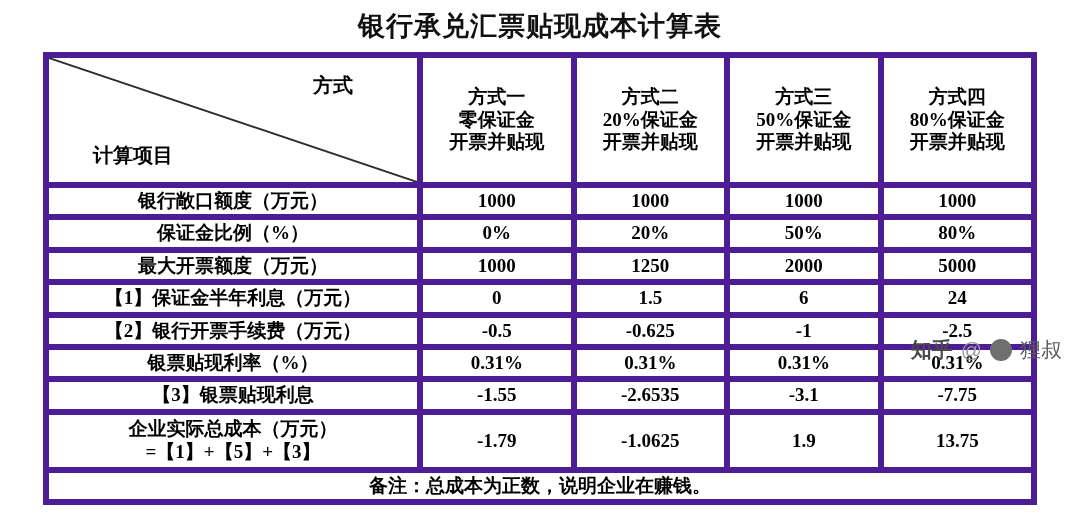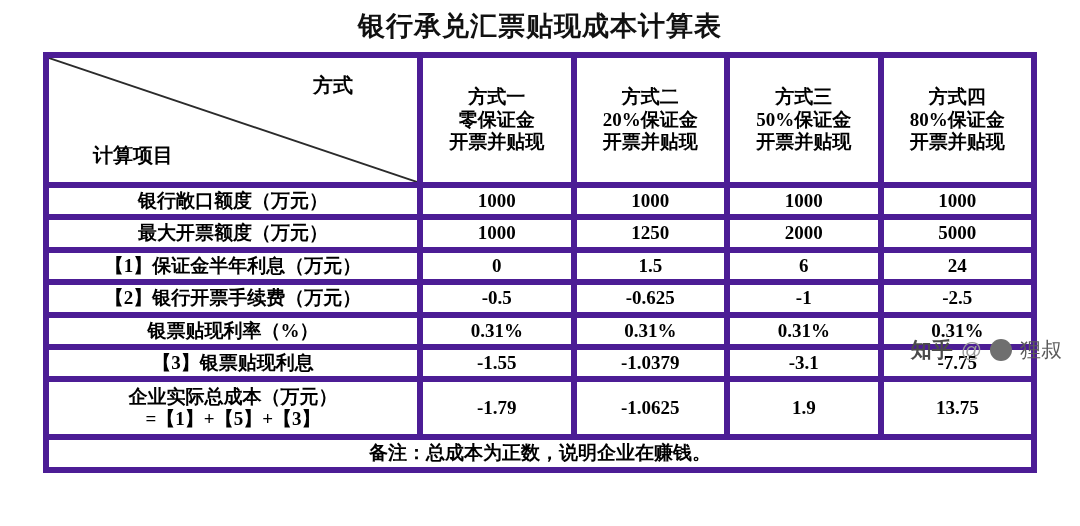--- a/index.html
+++ b/index.html
@@ -169,20 +169,27 @@
       </tr>
 
       <tr>
         <td class="rowlabel">银行敞口额度（万元）</td>
         <td class="datacell">1000</td>
         <td class="datacell">1000</td>
         <td class="datacell">1000</td>
         <td class="datacell">1000</td>
       </tr>
       <tr>
+        <td class="rowlabel">保证金比例（%）</td>
+        <td class="datacell">0%</td>
+        <td class="datacell">20%</td>
+        <td class="datacell">50%</td>
+        <td class="datacell">80%</td>
+      </tr>
+      <tr>
         <td class="rowlabel">最大开票额度（万元）</td>
         <td class="datacell">1000</td>
         <td class="datacell">1250</td>
         <td class="datacell">2000</td>
         <td class="datacell">5000</td>
       </tr>
       <tr>
         <td class="rowlabel">【1】保证金半年利息（万元）</td>
         <td class="datacell">0</td>
         <td class="datacell">1.5</td>
@@ -199,21 +206,21 @@
       <tr>
         <td class="rowlabel">银票贴现利率（%）</td>
         <td class="datacell">0.31%</td>
         <td class="datacell">0.31%</td>
         <td class="datacell">0.31%</td>
         <td class="datacell">0.31%</td>
       </tr>
       <tr>
         <td class="rowlabel">【3】银票贴现利息</td>
         <td class="datacell">-1.55</td>
-        <td class="datacell">-1.0379</td>
+        <td class="datacell">-2.6535</td>
         <td class="datacell">-3.1</td>
         <td class="datacell">-7.75</td>
       </tr>
 
       <tr class="tall">
         <td class="rowlabel">
           <div>企业实际总成本（万元）</div>
           <div>=【1】+【5】+【3】</div>
         </td>
         <td class="datacell">-1.79</td>

